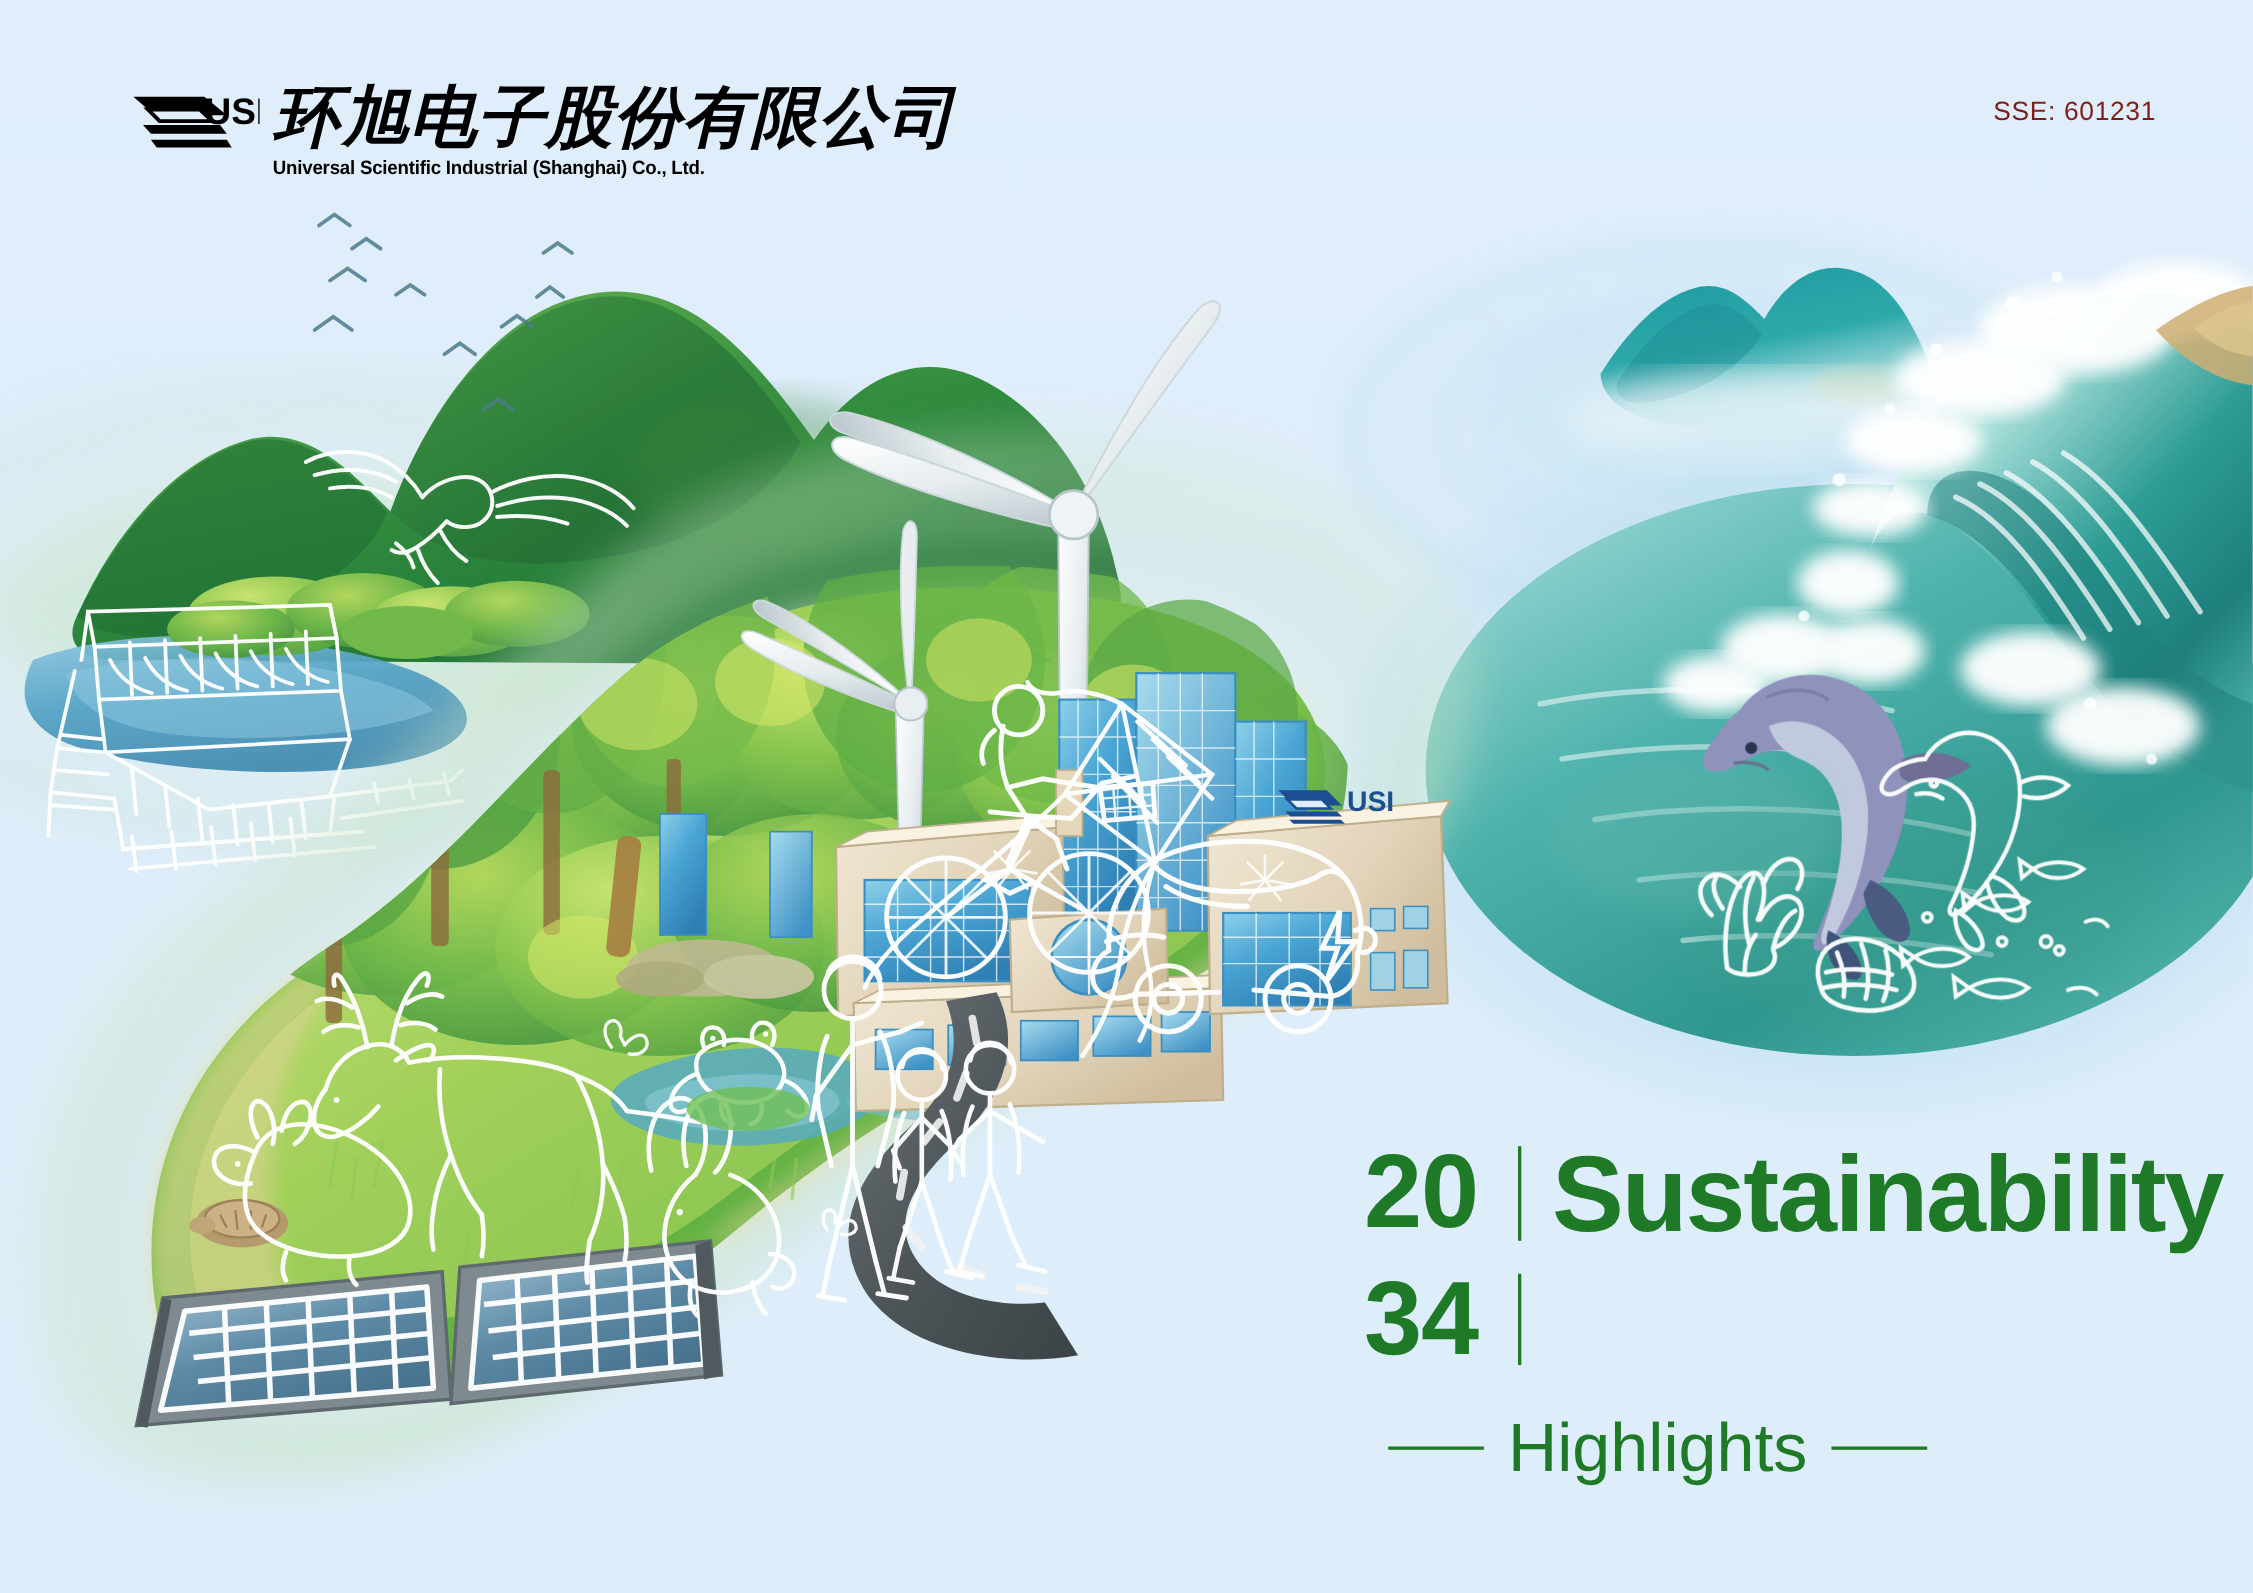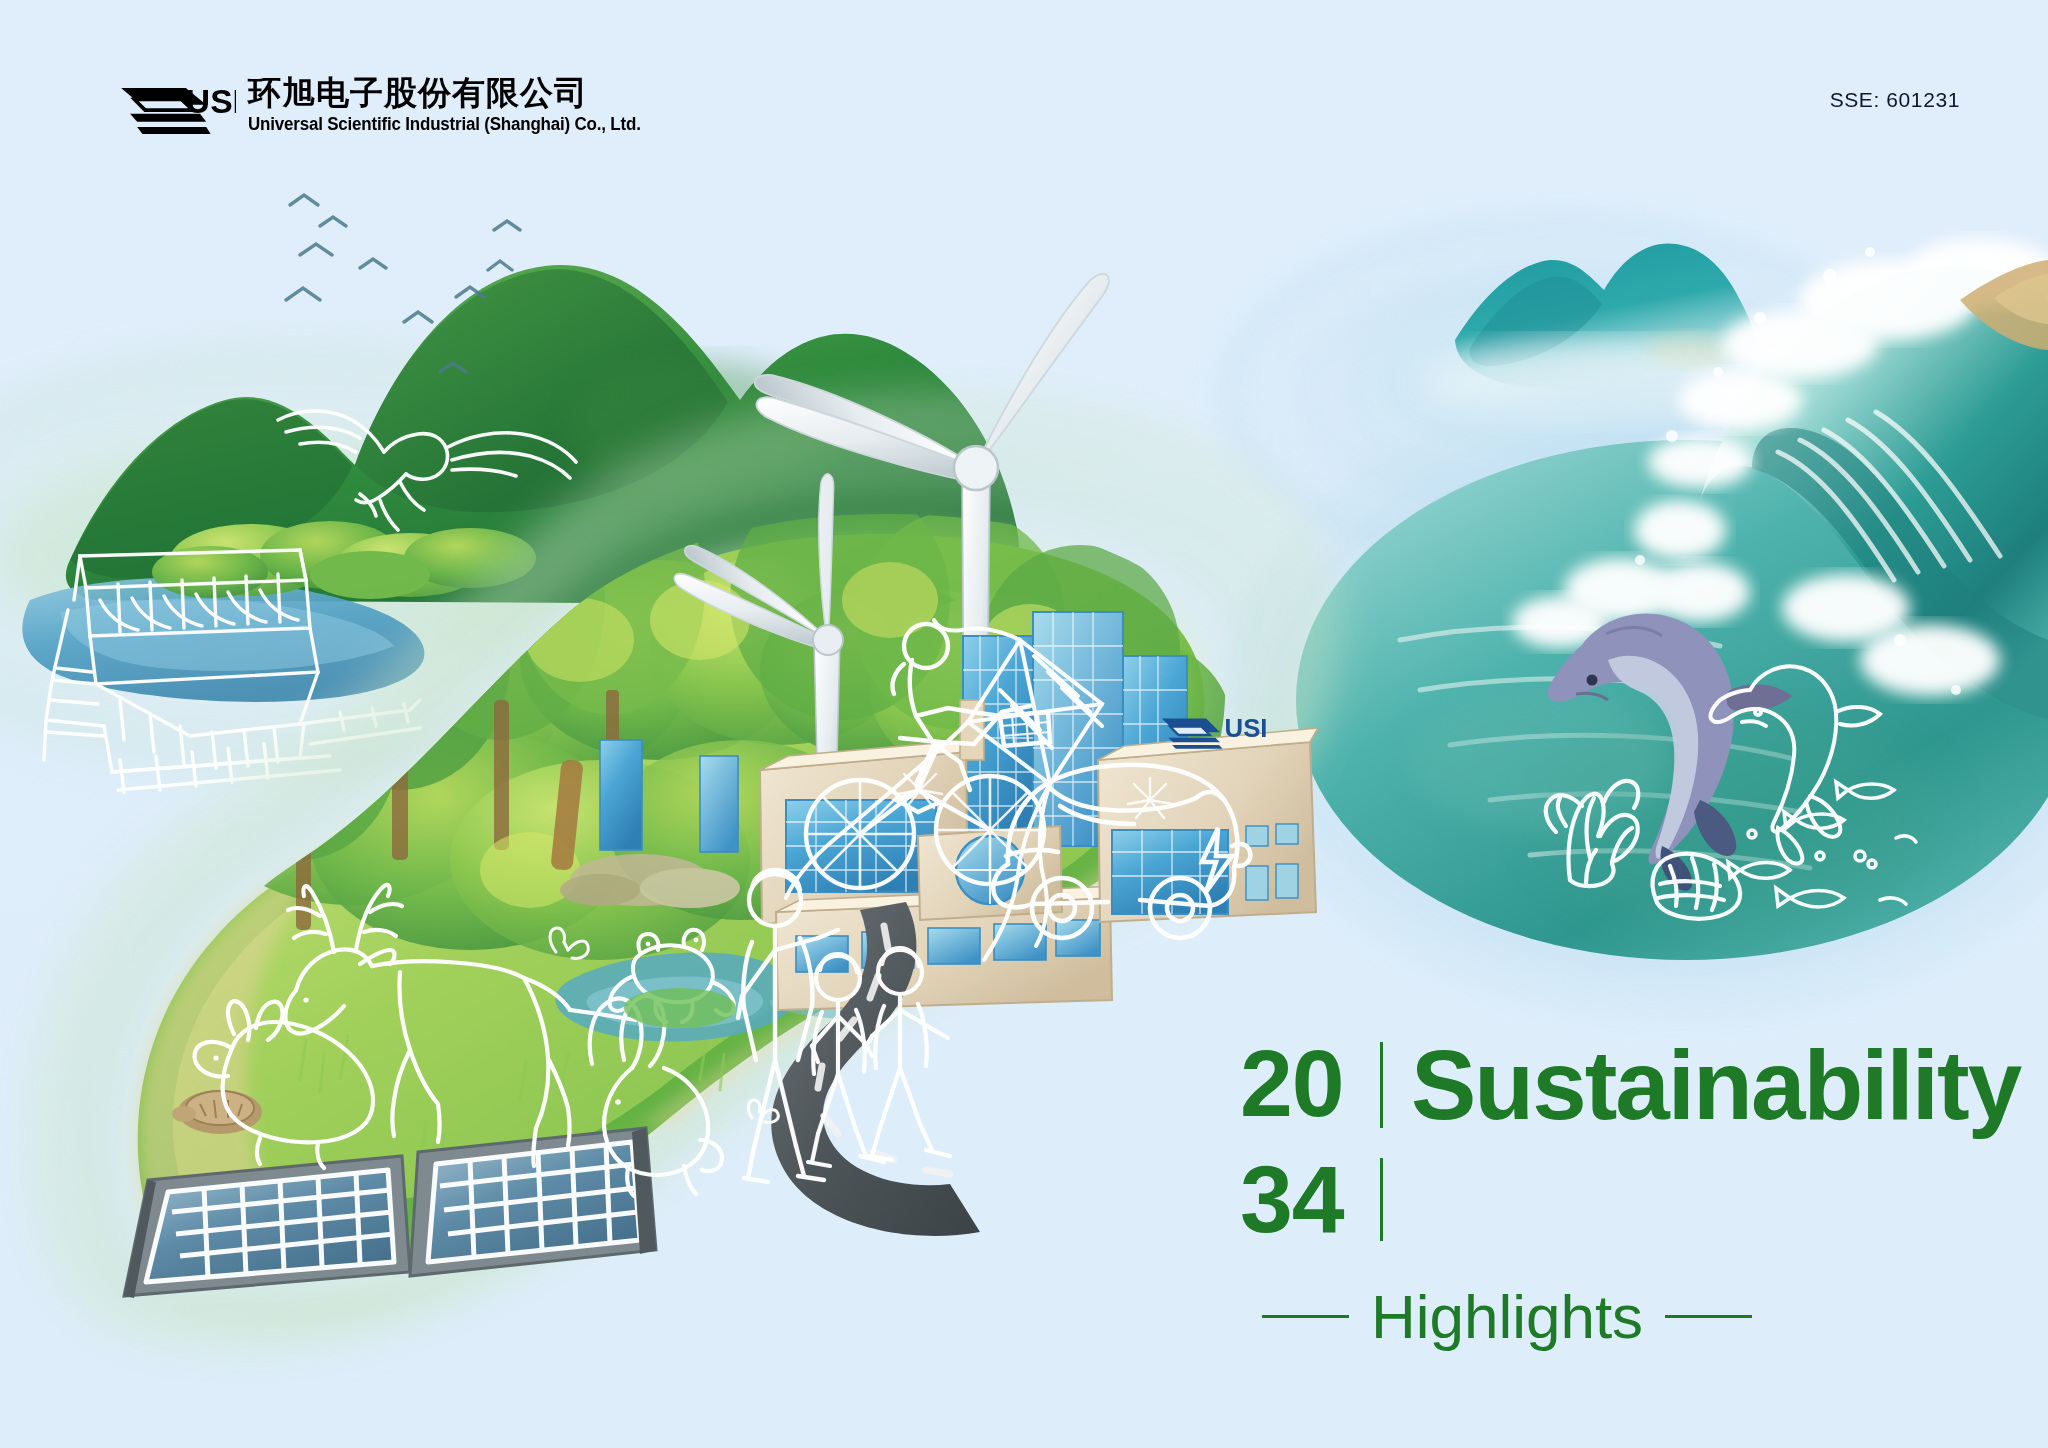--- a/index.html
+++ b/index.html
@@ -11,32 +11,33 @@
   }
 
   
   #header { position:absolute; left:0; top:0; width:100%; height:180px; z-index:60; }
 
   #logo-block { position:absolute; left:118px; top:76px; display:flex; align-items:flex-start; }
   #logo-mark { width:118px; height:62px; flex:0 0 auto; margin-top:4px; }
   #logo-text { margin-left:12px; }
   #logo-cn {
     font-family:"DejaVu Serif", serif;
-    font-size:33px; font-weight:700; line-height:1.02;
+    font-size:61px; font-weight:700; line-height:1.02;
     letter-spacing:1px; color:#000;
+    font-style:italic;
     white-space:nowrap;
   }
   #logo-en {
     font-size:17.5px; font-weight:700; color:#000;
     letter-spacing:-0.2px; margin-top:4px; white-space:nowrap;
     transform:scaleX(0.97); transform-origin:left center;
   }
   #sse-code {
     position:absolute; right:88px; top:88px;
-    font-size:21px; color:#0f172a; letter-spacing:0.6px;
+    font-size:24px; color:#7f1d1d; letter-spacing:0.6px;
   }
 
   
   #art { position:absolute; left:0; top:0; width:2048px; height:1448px; z-index:10; }
 
   
   #title-block { position:absolute; left:1240px; top:1036px; width:820px; z-index:70; }
   #title-grid { display:grid; grid-template-columns:140px 3px 1fr; row-gap:18px; }
   #title-grid > .yr { font-size:95px; font-weight:700; line-height:1; color:#1e7a26; letter-spacing:-1px; }
   #title-grid > .rule { background:#1e7a26; width:3px; margin:6px 0; }

